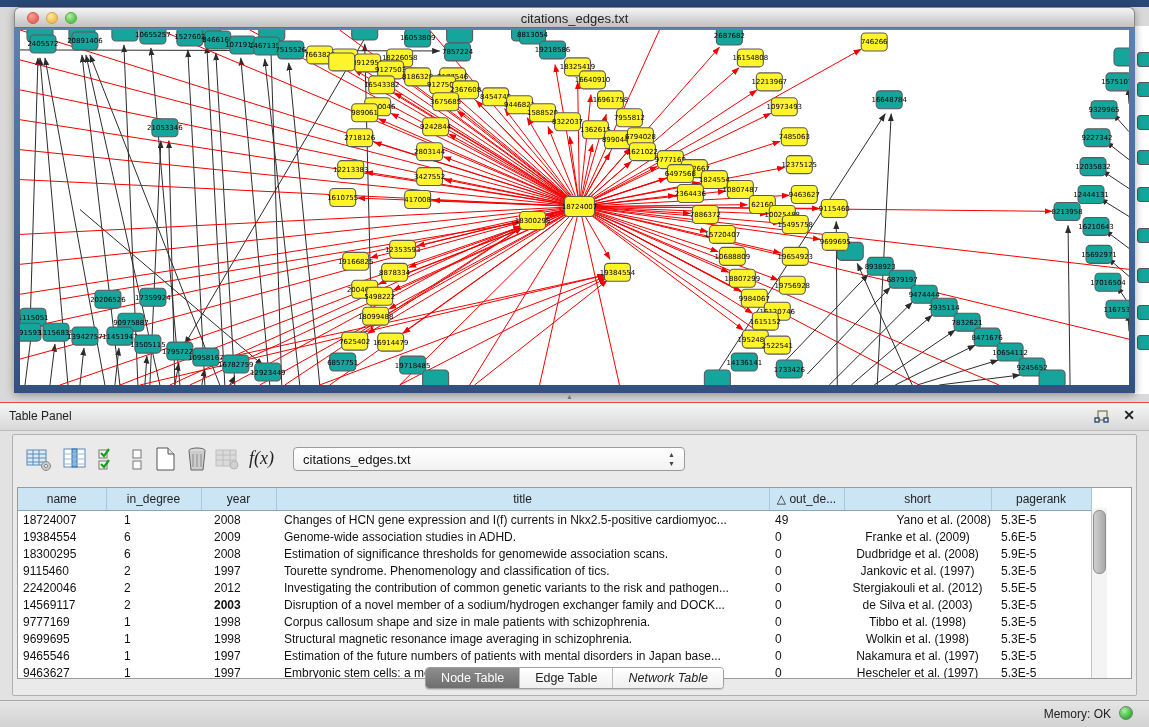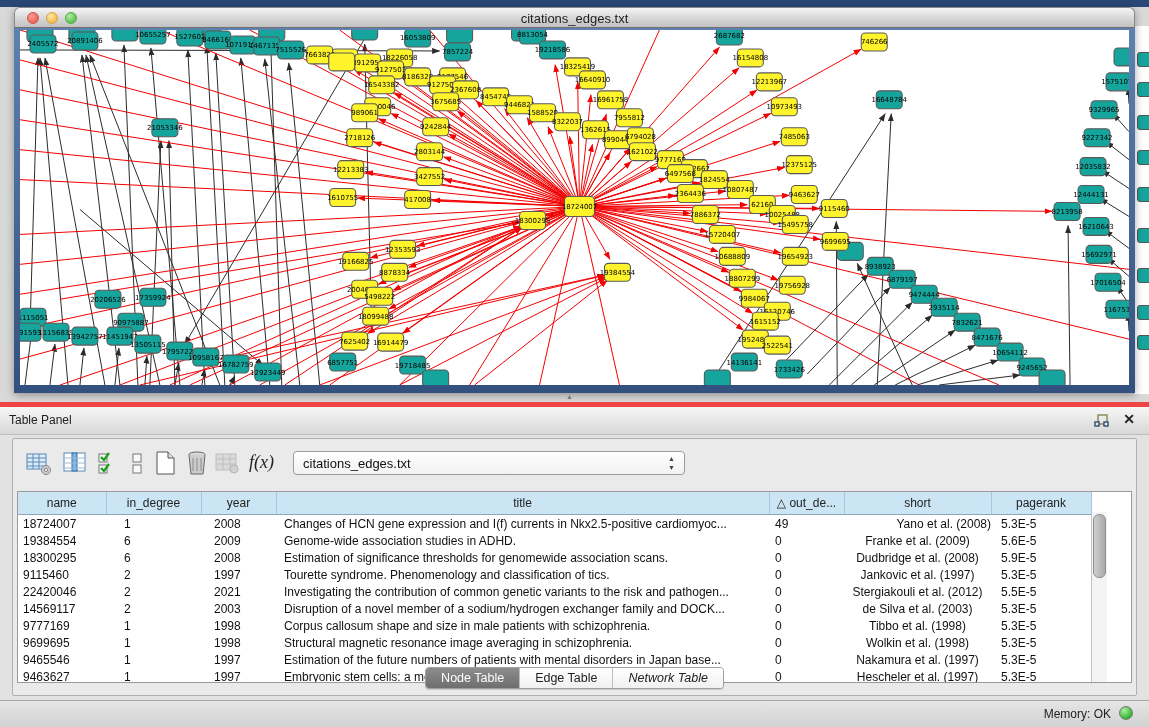--- a/index.html
+++ b/index.html
@@ -17,21 +17,21 @@
   .tl-red{left:12px;background:radial-gradient(circle at 35% 30%,#ff9d96,#ec6a5e 65%);border:1px solid #ce5347;}
   .tl-yellow{left:31px;background:radial-gradient(circle at 35% 30%,#ffe9a8,#f5bf4f 65%);border:1px solid #d6a243;}
   .tl-green{left:50px;background:radial-gradient(circle at 35% 30%,#b3f0a6,#61c555 65%);border:1px solid #58a942;}
   .frame{position:absolute;left:0;top:21px;right:0;bottom:0;background:linear-gradient(180deg,#5d81b1,#32517f);}
   .net-canvas{position:absolute;left:6px;right:6px;top:2px;bottom:8px;background:#ffffff;overflow:hidden;}
   .net-canvas svg{display:block;width:100%;height:100%;}
   .graph-label{font-size:7px;fill:#000;font-family:"DejaVu Sans",sans-serif;}
   
   .divider-handle{position:absolute;left:566px;top:393px;font-size:7px;color:#777;}
   
-  .table-panel{position:absolute;left:0;top:402px;width:1149px;height:298px;background:#e2e2e2;border-top:5px solid #ef4444;box-sizing:border-box;}
+  .table-panel{position:absolute;left:0;top:402px;width:1149px;height:298px;background:#e2e2e2;border-top:1px solid #ef4444;box-sizing:border-box;}
   .panel-header{position:absolute;left:0;top:0;right:0;height:27px;background:linear-gradient(180deg,#f6f6f6,#d8d8d8);border-bottom:1px solid #bdbdbd;}
   .panel-title{position:absolute;left:9px;top:6px;font-size:12px;color:#222;}
   .float-btn{position:absolute;right:40px;top:6px;width:15px;height:15px;cursor:default;}
   .close-btn{position:absolute;right:14px;top:4px;font-size:14px;font-weight:bold;color:#222;}
   .panel-body{position:absolute;left:12px;right:12px;top:31px;bottom:4px;background:#eaeaea;border:1px solid #b0b0b0;border-radius:2px;}
   
   .toolbar{position:absolute;left:8px;top:8px;height:34px;right:8px;}
   .tool-btn{position:absolute;top:2px;width:28px;height:28px;}
   .combo{position:absolute;left:272px;top:4px;width:392px;height:24px;background:linear-gradient(180deg,#ffffff,#f2f2f2);border:1px solid #9b9b9b;border-radius:4px;box-sizing:border-box;}
   .combo-text{position:absolute;left:9px;top:4px;font-size:13px;color:#111;}
@@ -924,30 +924,30 @@
                 <td style="padding-left: 18px;">2</td>
                 <td style="padding-left: 13px;">1997</td>
                 <td style="padding-left: 8px;">Tourette syndrome. Phenomenology and classification of tics.</td>
                 <td style="padding-left: 6px;">0</td>
                 <td style="text-align: center;">Jankovic et al. (1997)</td>
                 <td style="padding-left: 10px;">5.3E-5</td>
               </tr>
               <tr>
                 <td style="padding-left: 5px;">22420046</td>
                 <td style="padding-left: 18px;">2</td>
-                <td style="padding-left: 13px;">2021</td>
+                <td style="padding-left: 13px;">2012</td>
                 <td style="padding-left: 8px;">Investigating the contribution of common genetic variants to the risk and pathogen...</td>
                 <td style="padding-left: 6px;">0</td>
                 <td style="text-align: center;">Stergiakouli et al. (2012)</td>
                 <td style="padding-left: 10px;">5.5E-5</td>
               </tr>
               <tr>
                 <td style="padding-left: 5px;">14569117</td>
                 <td style="padding-left: 18px;">2</td>
-                <td style="padding-left: 13px;">2003</td>
+                <td style="padding-left: 13px; font-weight: bold;">2003</td>
                 <td style="padding-left: 8px;">Disruption of a novel member of a sodium/hydrogen exchanger family and DOCK...</td>
                 <td style="padding-left: 6px;">0</td>
                 <td style="text-align: center;">de Silva et al. (2003)</td>
                 <td style="padding-left: 10px;">5.3E-5</td>
               </tr>
               <tr>
                 <td style="padding-left: 5px;">9777169</td>
                 <td style="padding-left: 18px;">1</td>
                 <td style="padding-left: 13px;">1998</td>
                 <td style="padding-left: 8px;">Corpus callosum shape and size in male patients with schizophrenia.</td>

